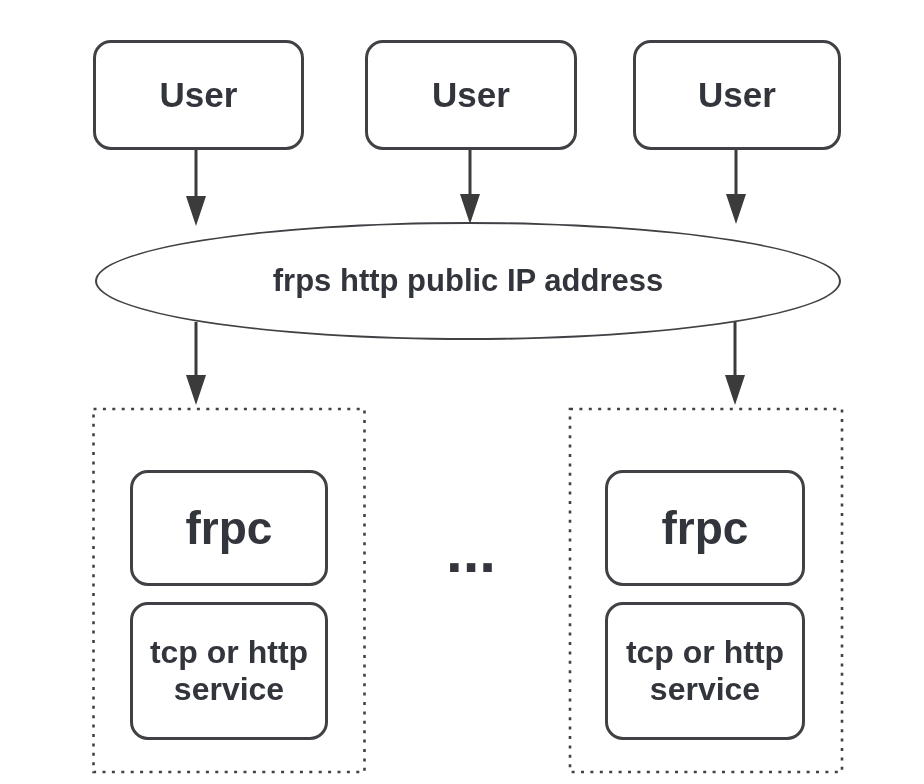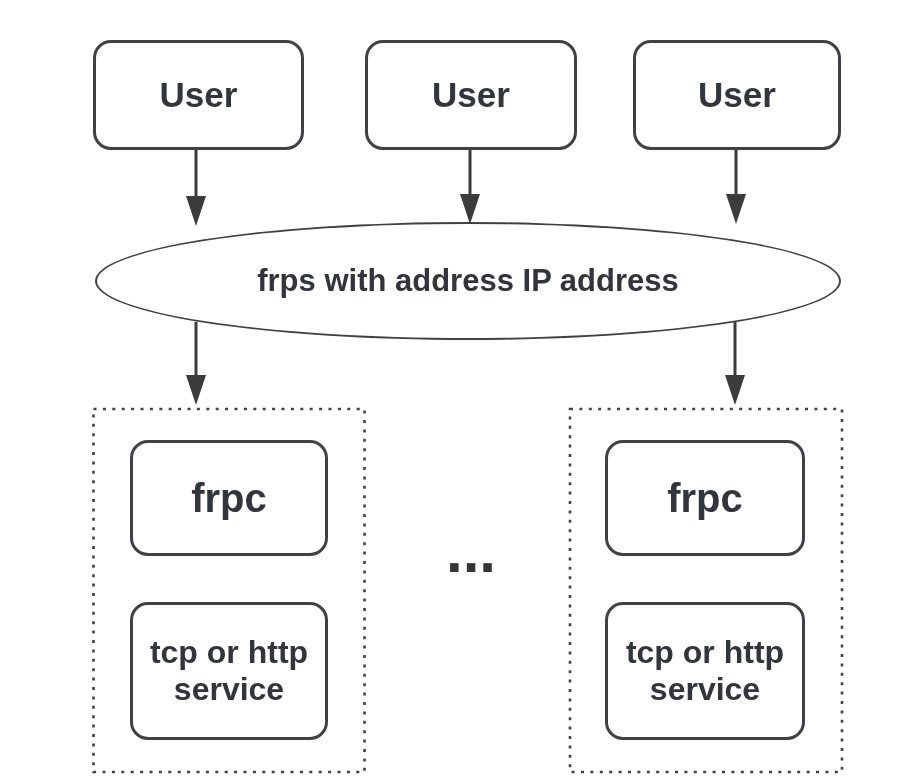--- a/index.html
+++ b/index.html
@@ -18,21 +18,21 @@
     justify-content: center;
     border: 3px solid #3f4145;
     border-radius: 18px;
     background: #ffffff;
     color: #32353b;
     font-weight: bold;
     text-align: center;
     box-sizing: border-box;
   }
   .user-box  { font-size: 35px; }
-  .frpc-box  { font-size: 40px; }
+  .frpc-box  { font-size: 46px; margin-top: 30px; }
   .svc-box   { font-size: 32px; line-height: 1.15; padding: 9px 6px; }
 
   .ellipse {
     position: absolute;
     left: 95px; top: 222px;
     width: 746px; height: 118px;
     border: 2.5px solid #3f4145;
     border-radius: 50%;
     background: #ffffff;
     display: flex;
@@ -72,21 +72,21 @@
     <span>User</span>
   </div>
   <div class="node user-box" style="left:365px;top:40px;width:212px;height:110px">
     <span>User</span>
   </div>
   <div class="node user-box" style="left:633px;top:40px;width:208px;height:110px">
     <span>User</span>
   </div>
 
   <div class="ellipse">
-    <span>frps with address IP address</span>
+    <span>frps http public IP address</span>
   </div>
 
   <div class="node frpc-box" style="left:130px;top:440px;width:198px;height:116px">
     <span>frpc</span>
   </div>
   <div class="node svc-box" style="left:130px;top:602px;width:198px;height:138px">
     <span>tcp or http service</span>
   </div>
 
   <div class="node frpc-box" style="left:605px;top:440px;width:200px;height:116px">

